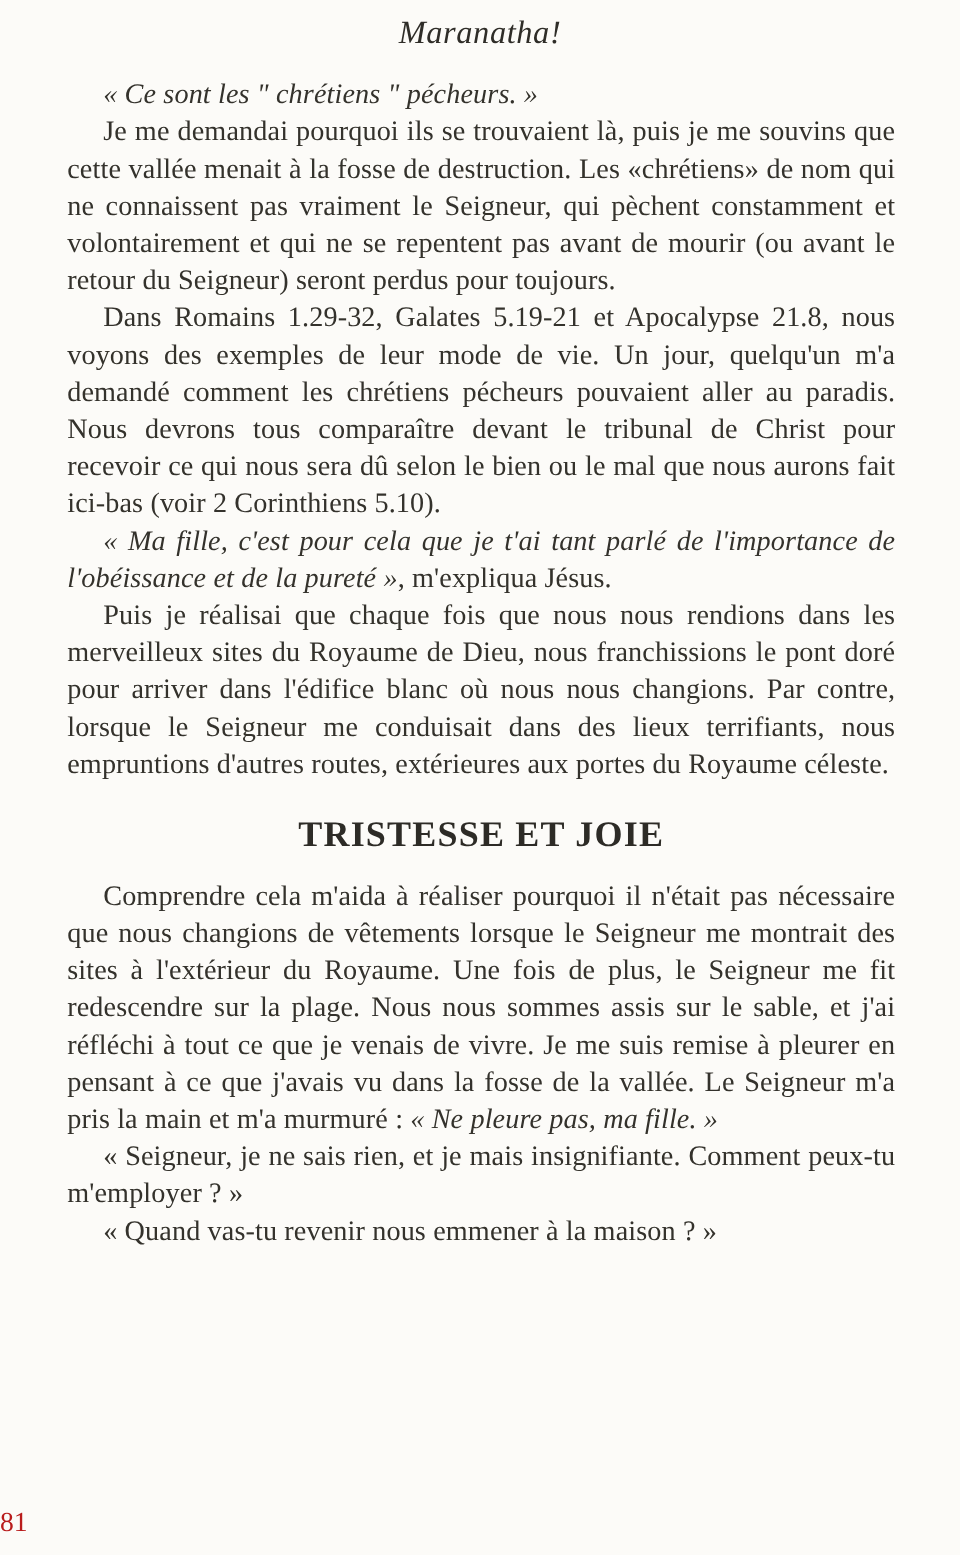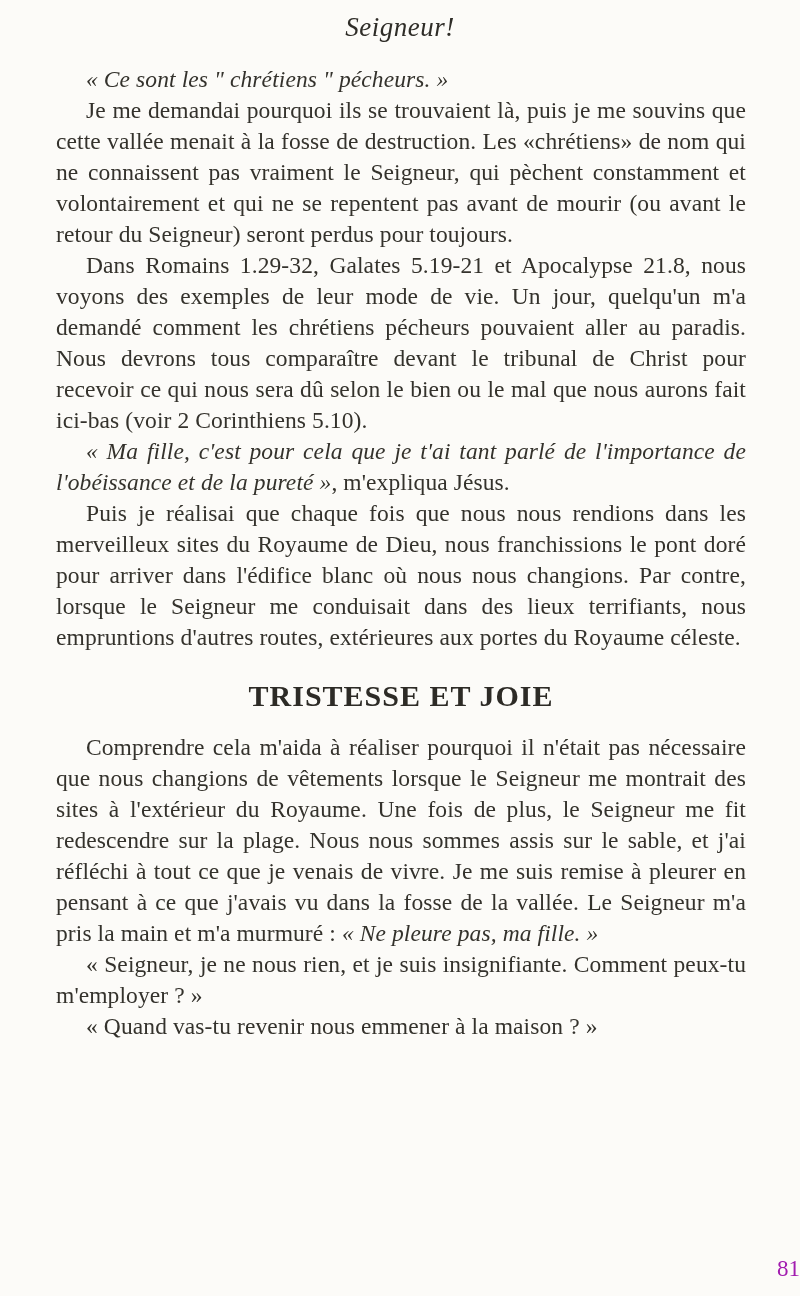--- a/index.html
+++ b/index.html
@@ -48,38 +48,38 @@
     font-weight: bold;
     letter-spacing: 1px;
     margin: 27px 0 21px 0;
     color: #2d2b26;
   }
   .page-number {
     position: absolute;
     bottom: 14px;
     left: 0;
     width: 100%;
-    text-align: right;
+    text-align: left;
     font-size: 23px;
-    color: #a21caf;
+    color: #b91c1c;
     margin-top: 44px;
   }
 </style>
 </head>
 <body>
 
 <div class="page">
-  <div class="running-head">Seigneur!</div>
+  <div class="running-head">Maranatha!</div>
 
   <div class="text-body">
       <p><em>« Ce sont les " chrétiens " pécheurs. »</em></p>
       <p><span>Je me demandai pourquoi ils se trouvaient là, puis je me souvins que cette vallée menait à la fosse de destruction. Les «chrétiens» de nom qui ne connaissent pas vraiment le Seigneur, qui pèchent constamment et volontairement et qui ne se repentent pas avant de mourir (ou avant le retour du Seigneur) seront perdus pour toujours.</span></p>
       <p><span>Dans Romains 1.29-32, Galates 5.19-21 et Apocalypse 21.8, nous voyons des exemples de leur mode de vie. Un jour, quelqu'un m'a demandé comment les chrétiens pécheurs pouvaient aller au paradis. Nous devrons tous comparaître devant le tribunal de Christ pour recevoir ce qui nous sera dû selon le bien ou le mal que nous aurons fait ici-bas (voir 2 Corinthiens 5.10).</span></p>
       <p><em>« Ma fille, c'est pour cela que je t'ai tant parlé de l'importance de l'obéissance et de la pureté »</em><span>, m'expliqua Jésus.</span></p>
       <p><span>Puis je réalisai que chaque fois que nous nous rendions dans les merveilleux sites du Royaume de Dieu, nous franchissions le pont doré pour arriver dans l'édifice blanc où nous nous changions. Par contre, lorsque le Seigneur me conduisait dans des lieux terrifiants, nous empruntions d'autres routes, extérieures aux portes du Royaume céleste.</span></p>
       <h2 class="heading"><span>TRISTESSE ET JOIE</span></h2>
       <p><span>Comprendre cela m'aida à réaliser pourquoi il n'était pas nécessaire que nous changions de vêtements lorsque le Seigneur me montrait des sites à l'extérieur du Royaume. Une fois de plus, le Seigneur me fit redescendre sur la plage. Nous nous sommes assis sur le sable, et j'ai réfléchi à tout ce que je venais de vivre. Je me suis remise à pleurer en pensant à ce que j'avais vu dans la fosse de la vallée. Le Seigneur m'a pris la main et m'a murmuré : </span><em>« Ne pleure pas, ma fille. »</em></p>
-      <p><span>« Seigneur, je ne nous rien, et je suis insignifiante. Comment peux-tu m'employer ? »</span></p>
+      <p><span>« Seigneur, je ne sais rien, et je mais insignifiante. Comment peux-tu m'employer ? »</span></p>
       <p><span>« Quand vas-tu revenir nous emmener à la maison ? »</span></p>
     </div>
 
   <div class="page-number">81</div>
 </div>
 
 </body></html>

